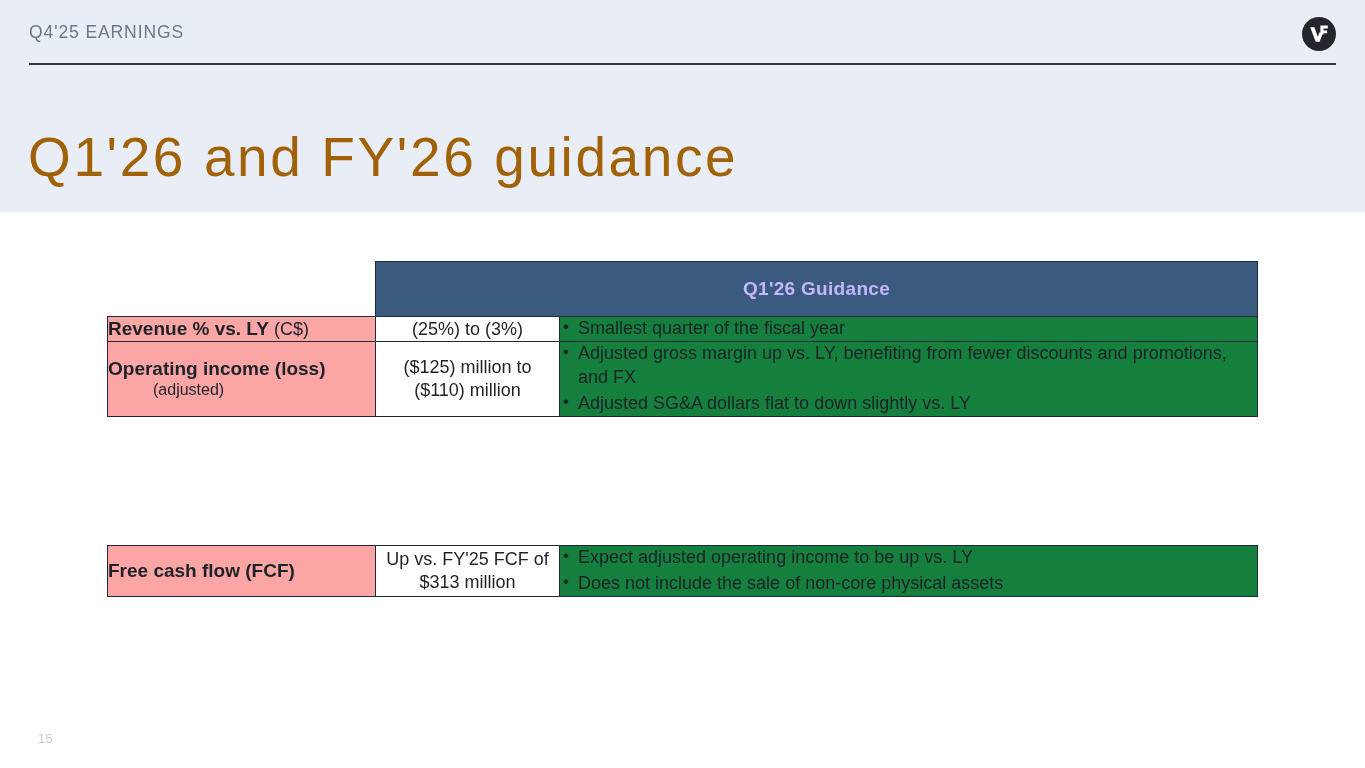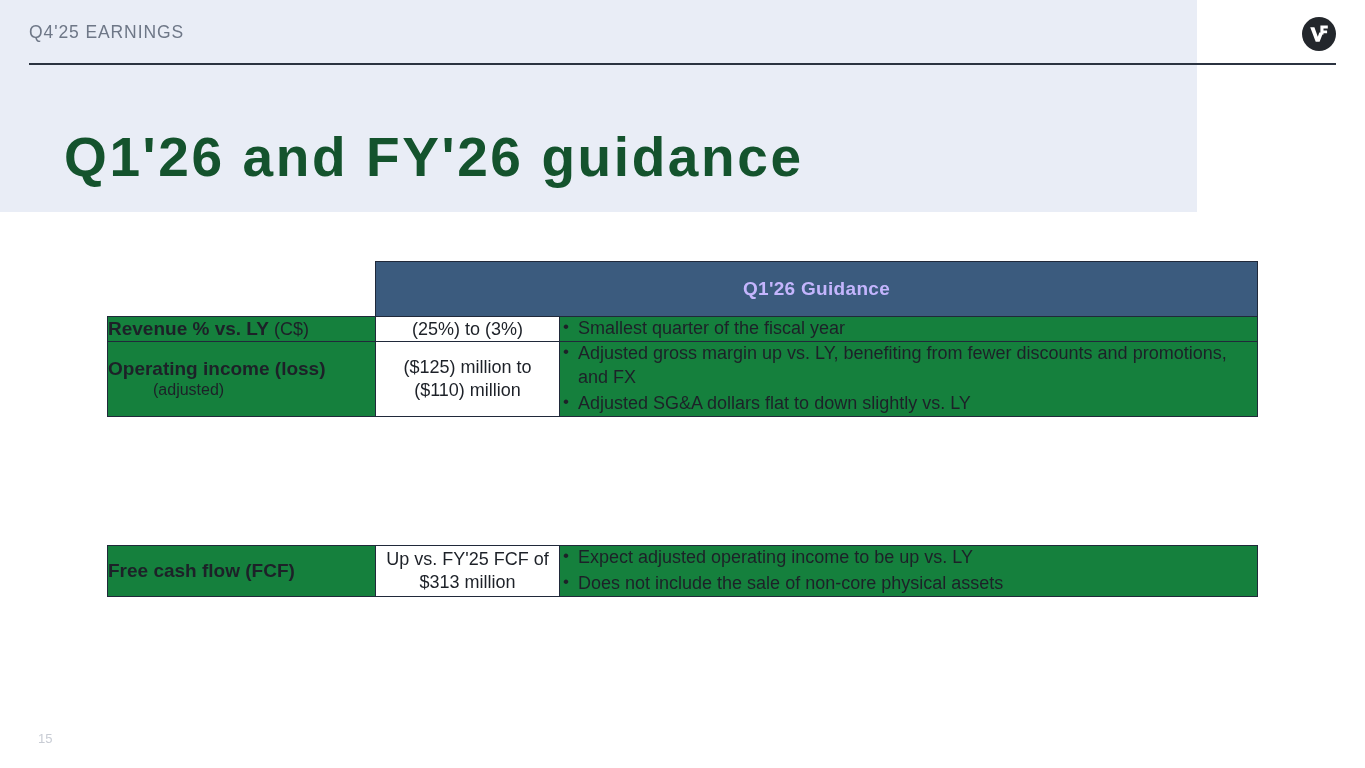--- a/index.html
+++ b/index.html
@@ -13,21 +13,21 @@
     font-family: "Liberation Sans", sans-serif;
     overflow: hidden;
     position: relative;
   }
 
   
   .top-band {
     position: absolute;
     left: 0;
     top: 0;
-    width: 1197px;
+    width: 1365px;
     height: 212px;
     background: #e9edf6;
   }
   .eyebrow {
     position: absolute;
     left: 29px;
     top: 22px;
     font-size: 17.5px;
     letter-spacing: 0.9px;
     color: #6e7787;
@@ -54,26 +54,25 @@
     align-items: center;
     justify-content: center;
   }
   .logo svg { display: block; }
 
   .deck-title {
     position: absolute;
     left: 28px;
     top: 130px;
     font-size: 55px;
-    font-weight: 700;
-    color: #14532d;
+    font-weight: 400;
+    color: #a16207;
     letter-spacing: 2.6px;
     line-height: 1;
     white-space: nowrap;
-    margin-left: 36px;
   }
 
   
   .guide-table {
     position: absolute;
     border-collapse: collapse;
     table-layout: fixed;
   }
   .guide-table td, .guide-table th {
     border: 1.6px solid #20293a;
@@ -88,21 +87,21 @@
   .head-cell {
     background: #3b5b7e;
     color: #c4b5fd;
     font-size: 19px;
     font-weight: 700;
     text-align: center;
     letter-spacing: 0.3px;
     height: 54px;
   }
   .label-cell {
-    background: #15803d;
+    background: #fca5a5;
     color: #1d2128;
     padding: 6px 0 6px 11px;
   }
   .label-main {
     font-size: 19px;
     font-weight: 700;
     line-height: 1.15;
     display: inline;
   }
   .label-sub {

